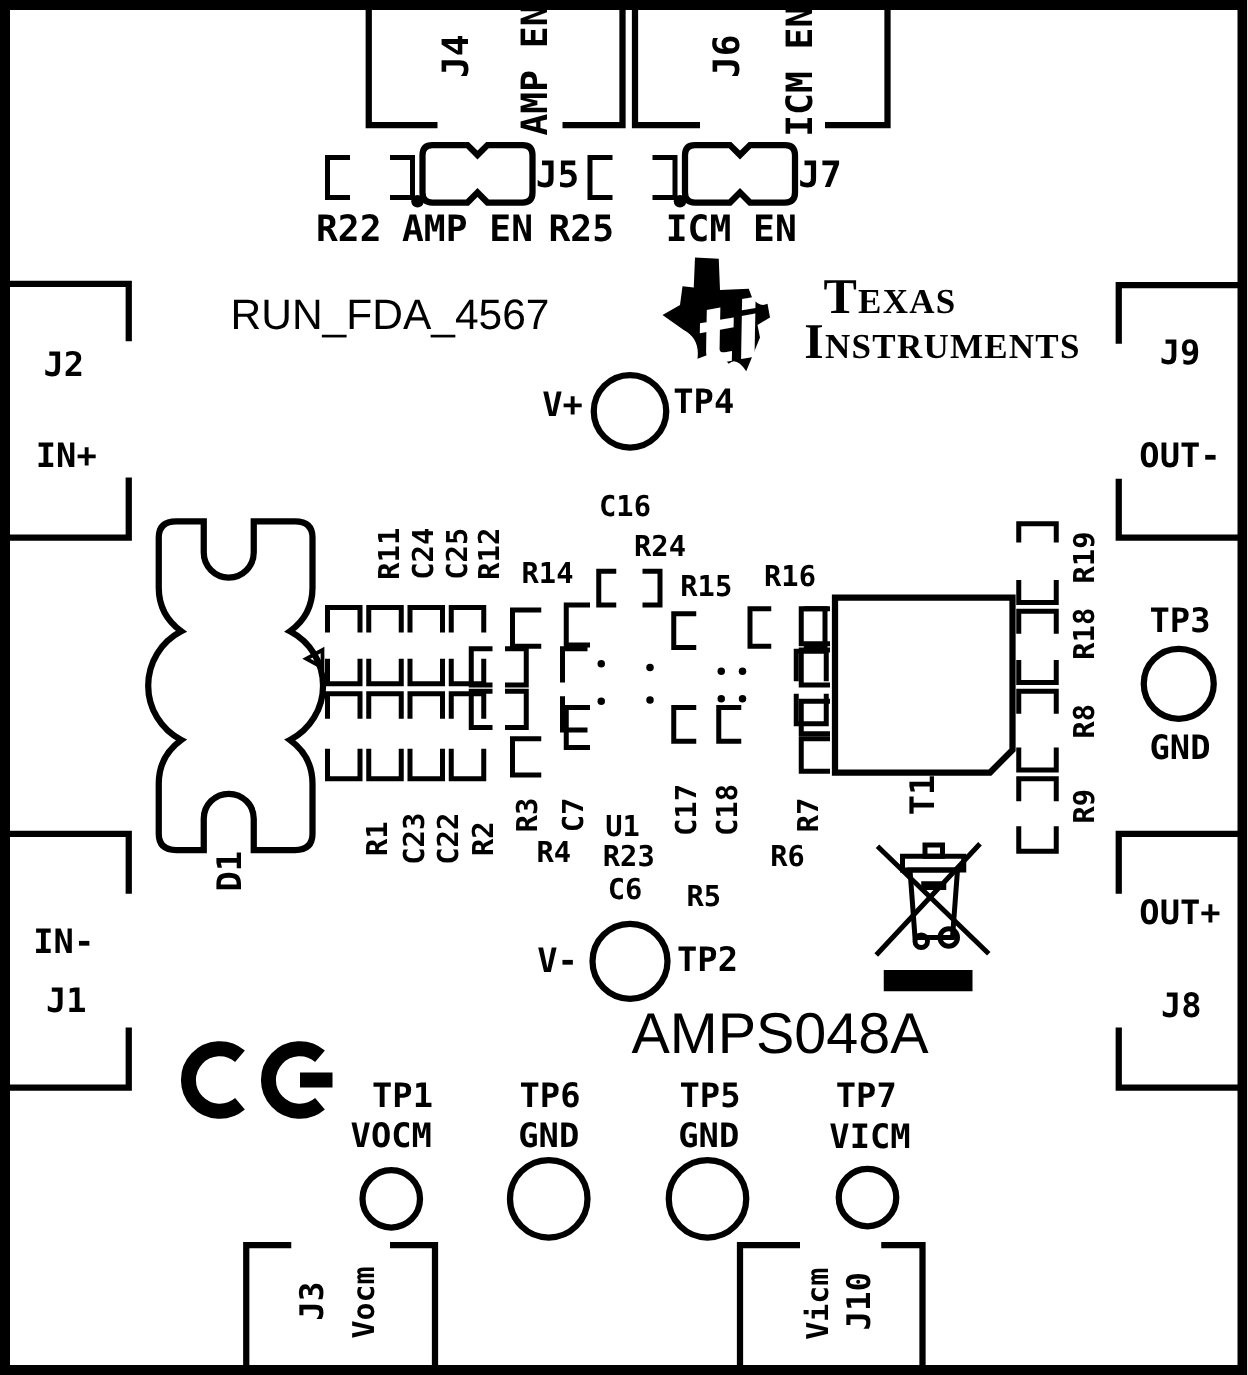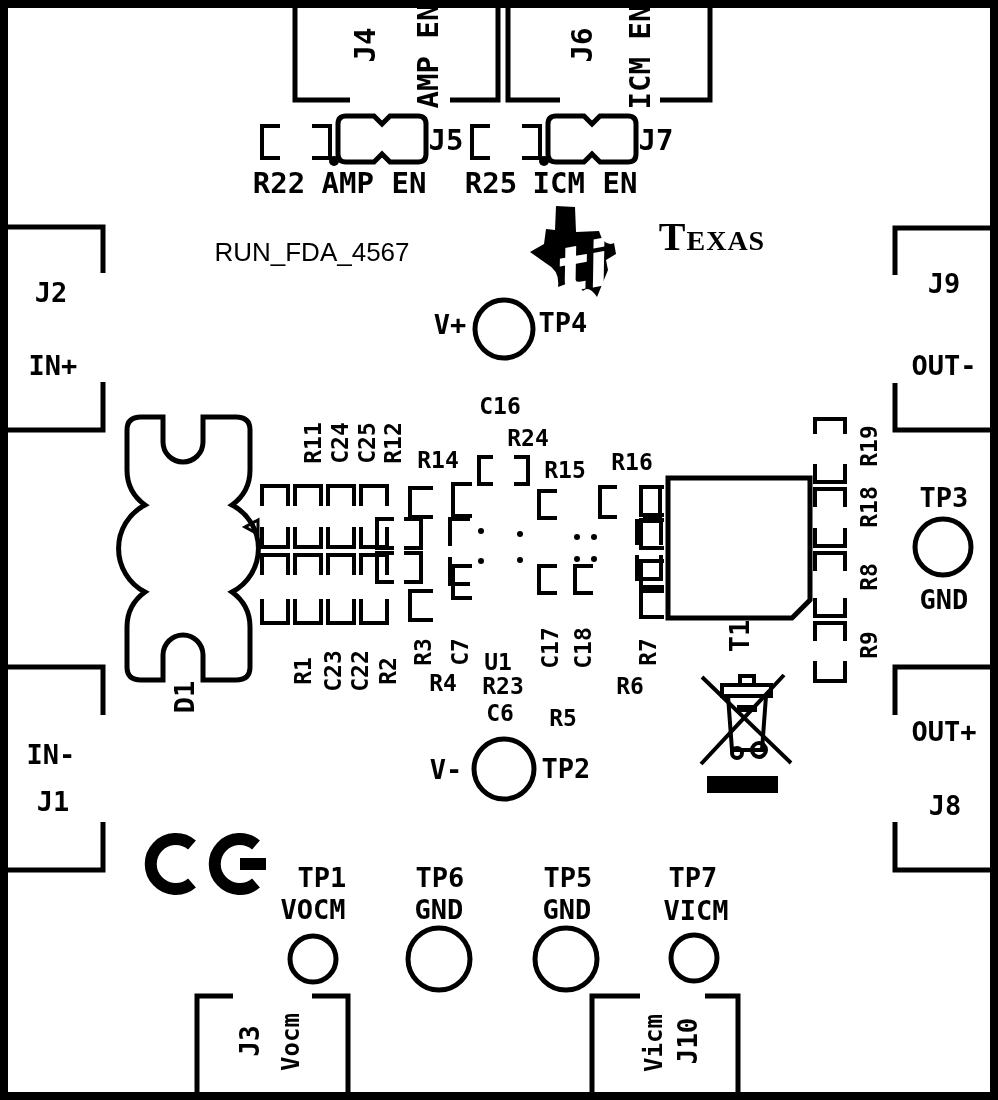--- a/index.html
+++ b/index.html
@@ -8,21 +8,21 @@
   #art{position:absolute;left:0;top:0;}
   .lbl{position:absolute;font-family:"DejaVu Sans Mono",monospace;font-weight:bold;color:#000;
        transform:translate(-50%,-50%);white-space:pre;line-height:1;}
   .v{transform:translate(-50%,-50%) rotate(-90deg);}
   .s23{font-size:23px;}
   .s24{font-size:24px;}
   .s26{font-size:26px;}
   .s27{font-size:27px;}
   .s29{font-size:29px;}
   .sans{font-family:"Liberation Sans",sans-serif;font-weight:normal;letter-spacing:0;}
-  .run{font-size:26px;}
+  .run{font-size:34px;}
   .amps{font-size:46px;}
   .serif{font-family:"Liberation Serif",serif;font-weight:bold;font-variant:small-caps;letter-spacing:1px;}
   .brand{font-size:40px;}
 </style>
 </head>
 <body>
 
 <div id="pcb">
 
 <svg id="art" width="998" height="1100" viewBox="0 0 998 1100">
@@ -183,26 +183,27 @@
 </svg>
 
 <div class="lbl v s29" style="left:365px;top:45px">J4</div>
 <div class="lbl v s29" style="left:428px;top:56px">AMP EN</div>
 <div class="lbl v s29" style="left:582px;top:45px">J6</div>
 <div class="lbl v s29" style="left:640px;top:57px">ICM EN</div>
 
 <div class="lbl s29" style="left:279px;top:183px">R22</div>
 <div class="lbl s29" style="left:374px;top:183px">AMP EN</div>
 <div class="lbl s29" style="left:446px;top:140px">J5</div>
-<div class="lbl s29" style="left:491px;top:183px">R25</div>
+<div class="lbl s29" style="left:465px;top:183px">R25</div>
 <div class="lbl s29" style="left:585px;top:183px">ICM EN</div>
 <div class="lbl s29" style="left:656px;top:140px">J7</div>
 
 <div class="lbl sans run" style="left:312px;top:252px">RUN_FDA_4567</div>
 <div class="lbl serif brand" style="left:712px;top:237px">Texas</div>
+<div class="lbl serif brand" style="left:754px;top:273px">Instruments</div>
 
 <div class="lbl s27" style="left:450px;top:324px">V+</div>
 <div class="lbl s27" style="left:563px;top:322px">TP4</div>
 
 <div class="lbl s27" style="left:51px;top:292px">J2</div>
 <div class="lbl s27" style="left:53px;top:365px">IN+</div>
 <div class="lbl s27" style="left:51px;top:754px">IN-</div>
 <div class="lbl s27" style="left:53px;top:801px">J1</div>
 <div class="lbl s27" style="left:944px;top:283px">J9</div>
 <div class="lbl s27" style="left:944px;top:365px">OUT-</div>
@@ -242,20 +243,21 @@
 <div class="lbl v s23" style="left:648px;top:652px">R7</div>
 
 <div class="lbl v s23" style="left:869px;top:446px">R19</div>
 <div class="lbl v s23" style="left:869px;top:507px">R18</div>
 <div class="lbl v s23" style="left:869px;top:577px">R8</div>
 <div class="lbl v s23" style="left:869px;top:645px">R9</div>
 
 <div class="lbl s27" style="left:446px;top:769px">V-</div>
 <div class="lbl s27" style="left:566px;top:768px">TP2</div>
 
+<div class="lbl sans amps" style="left:624px;top:826px">AMPS048A</div>
 
 <div class="lbl s27" style="left:322px;top:877px">TP1</div>
 <div class="lbl s27" style="left:313px;top:909px">VOCM</div>
 <div class="lbl s27" style="left:440px;top:877px">TP6</div>
 <div class="lbl s27" style="left:439px;top:909px">GND</div>
 <div class="lbl s27" style="left:568px;top:877px">TP5</div>
 <div class="lbl s27" style="left:567px;top:909px">GND</div>
 <div class="lbl s27" style="left:693px;top:877px">TP7</div>
 <div class="lbl s27" style="left:696px;top:910px">VICM</div>
 

